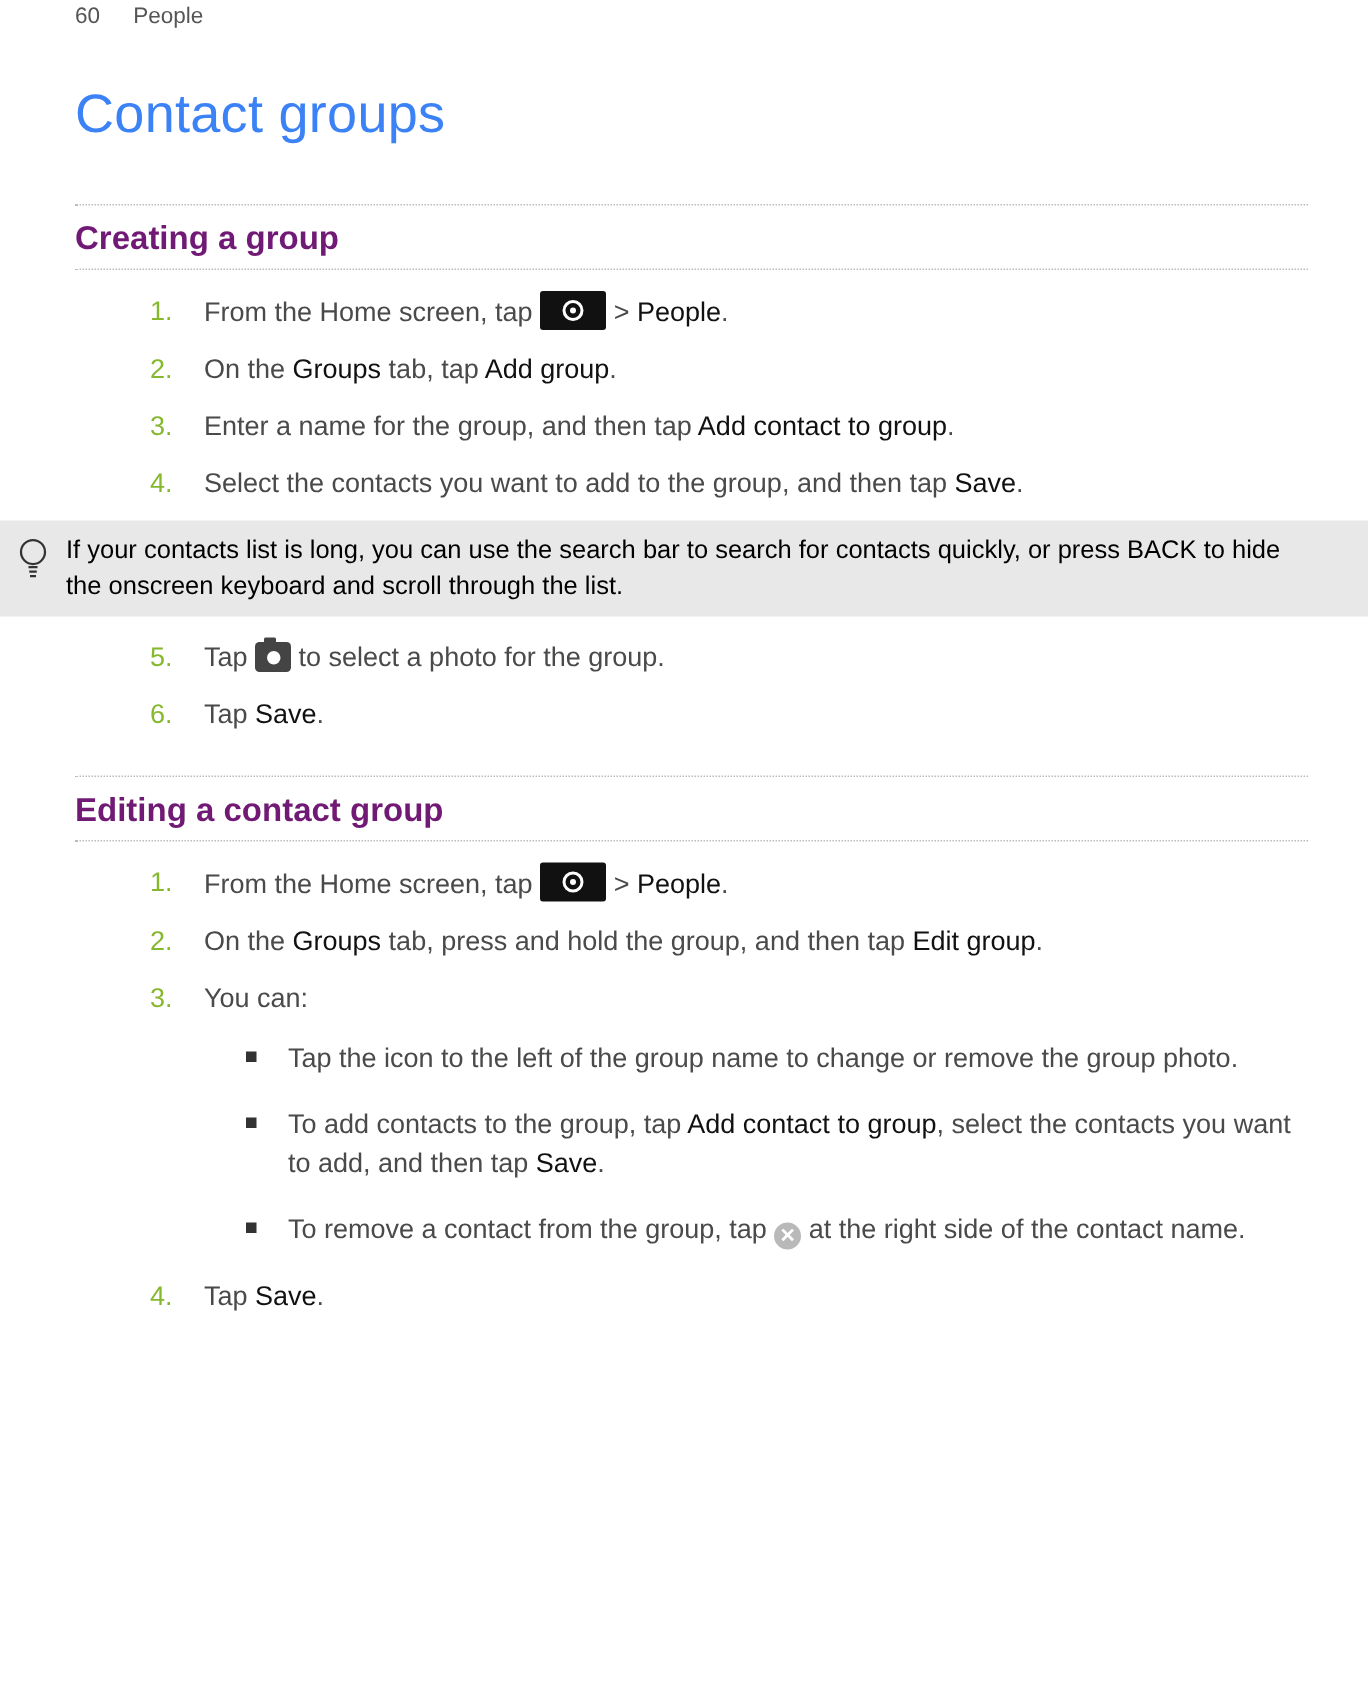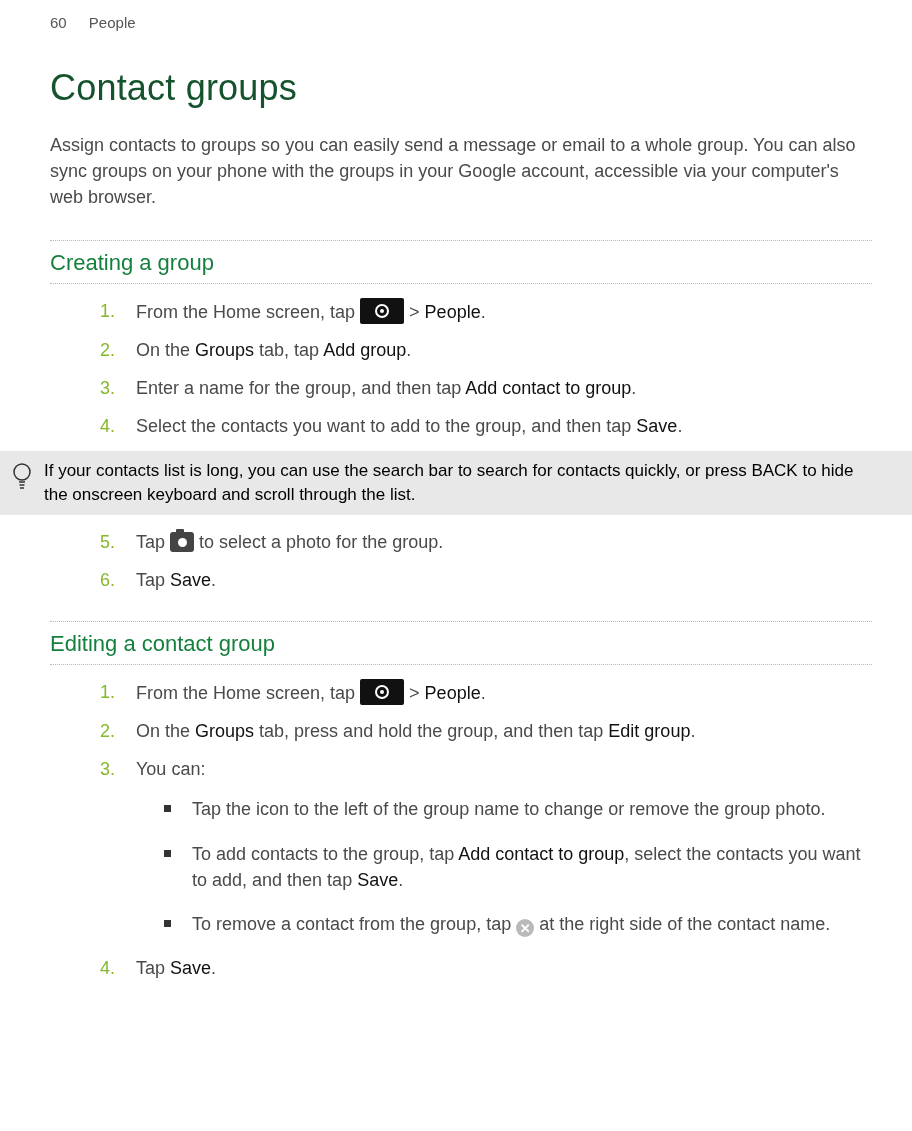--- a/index.html
+++ b/index.html
@@ -9,40 +9,40 @@
     font-family: "Segoe UI", "Helvetica Neue", Arial, sans-serif;
     color: #4a4a4a;
     font-size: 18px;
     line-height: 1.45;
     width: 912px;
   }
   .page {
     padding: 0 40px 40px 50px;
   }
   .header-crumb {
-    padding-top: 12px;
+    padding-top: 0;
     font-size: 15px;
     color: #555;
   }
   .header-crumb .hnum { margin-right: 18px; }
   h1.title {
-    color: #14532d;
+    color: #3b82f6;
     font-weight: 400;
     font-size: 36px;
     margin: 28px 0 18px 0;
     letter-spacing: 0.2px;
   }
   p.body {
     margin: 0 0 14px 0;
   }
   .strong { color: #111; }
   .section-h {
-    color: #15803d;
+    color: #701a75;
     font-size: 22px;
-    font-weight: 400;
+    font-weight: 700;
     margin: 0;
     padding: 6px 0 4px 0;
     border-top: 1px dotted #bbb;
     border-bottom: 1px dotted #bbb;
   }
   .section-gap { height: 16px; }
   ol.steps {
     list-style: none;
     padding: 0 0 0 50px;
     margin: 14px 0 0 0;
@@ -174,21 +174,20 @@
 
 <div class="page">
 
   <div class="header-crumb">
     <span class="hnum">60</span>
     <span>People</span>
   </div>
 
   <h1 class="title">Contact groups</h1>
 
-  <p class="body">Assign contacts to groups so you can easily send a message or email to a whole group. You can also sync groups on your phone with the groups in your Google account, accessible via your computer's web browser.</p>
 
   <div class="section-gap"></div>
   <h2 class="section-h">Creating a group</h2>
 
   <ol class="steps">
     <li>
       <span class="num">1.</span>
       <span>From the Home screen, tap </span><span class="apps-icon"></span><span> &gt; </span><span class="strong">People</span><span>.</span>
     </li>
     <li>

